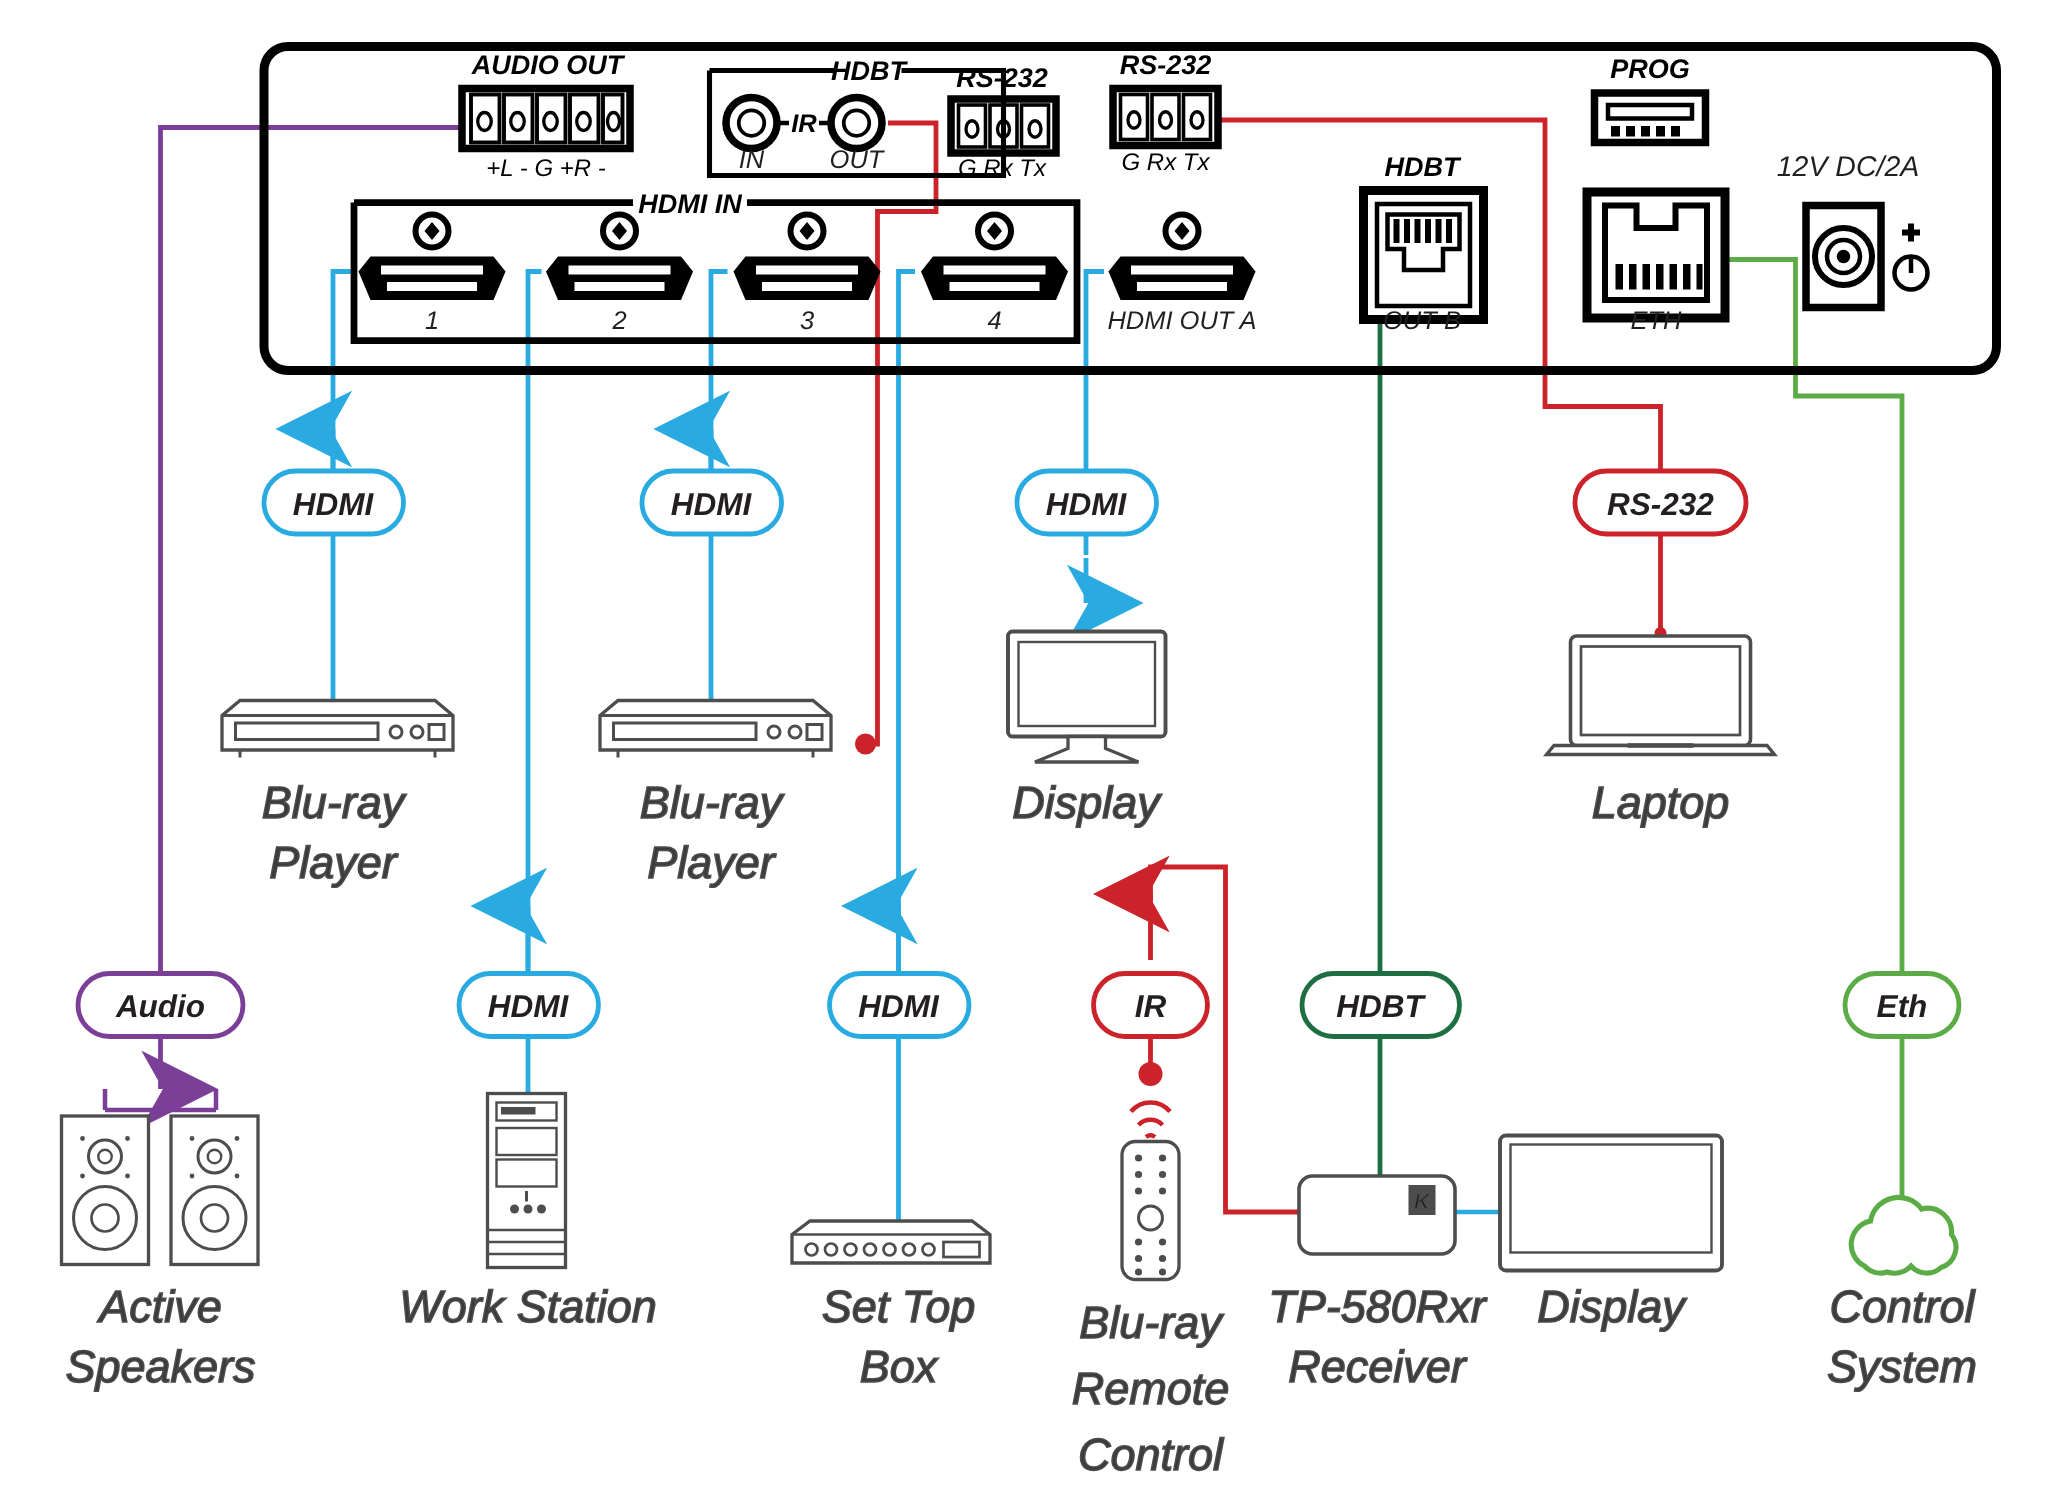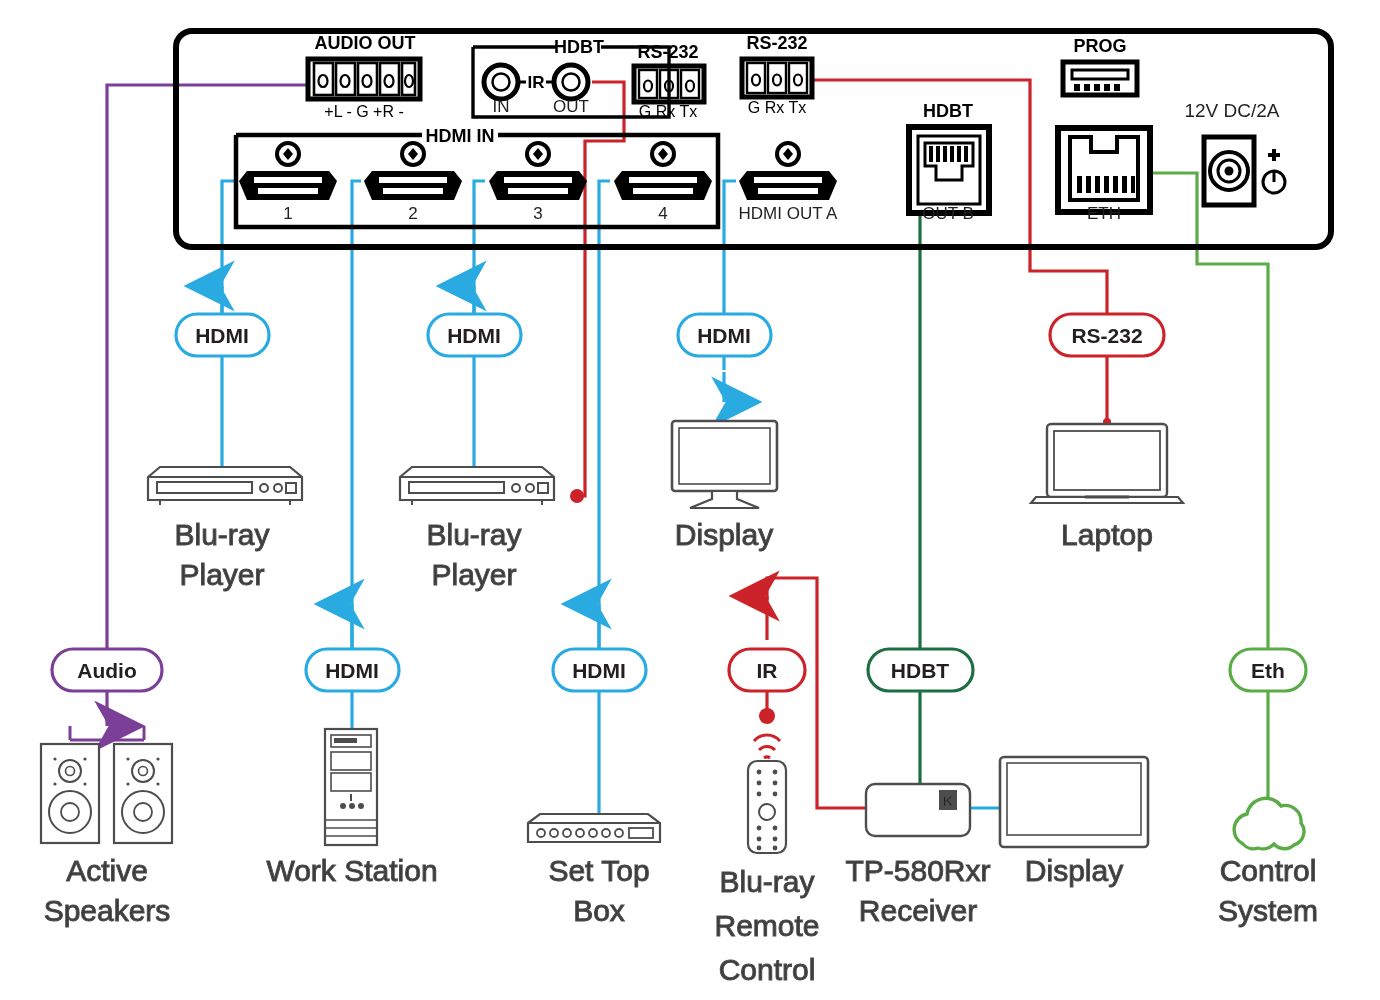--- a/index.html
+++ b/index.html
@@ -1,17 +1,17 @@
 <!DOCTYPE html>
 <html><head>
 <meta charset="utf-8">
 <style>
   html,body{margin:0;padding:0;background:#ffffff;}
   body{width:1380px;height:1000px;font-family:"Liberation Sans",sans-serif;overflow:hidden;}
-  #stage{position:relative;width:1380px;height:1000px;}
+  #stage{position:relative;width:1380px;height:1000px;font-style:italic;}
   svg#diagram{position:absolute;left:0;top:0;width:1380px;height:1000px;}
   text{font-family:"Liberation Sans",sans-serif;fill:#231f20;}
   .dev-label{font-size:30px;fill:#3b3b3b;}
   .port-label{font-size:17px;fill:#231f20;}
   .port-label-b{font-size:17px;font-weight:bold;fill:#000;}
   .sec-label{font-size:18px;font-weight:bold;fill:#000;}
   .badge-txt{font-size:21px;font-weight:bold;fill:#231f20;}
   .pin-label{font-size:16px;fill:#000;}
 </style>
 </head>

